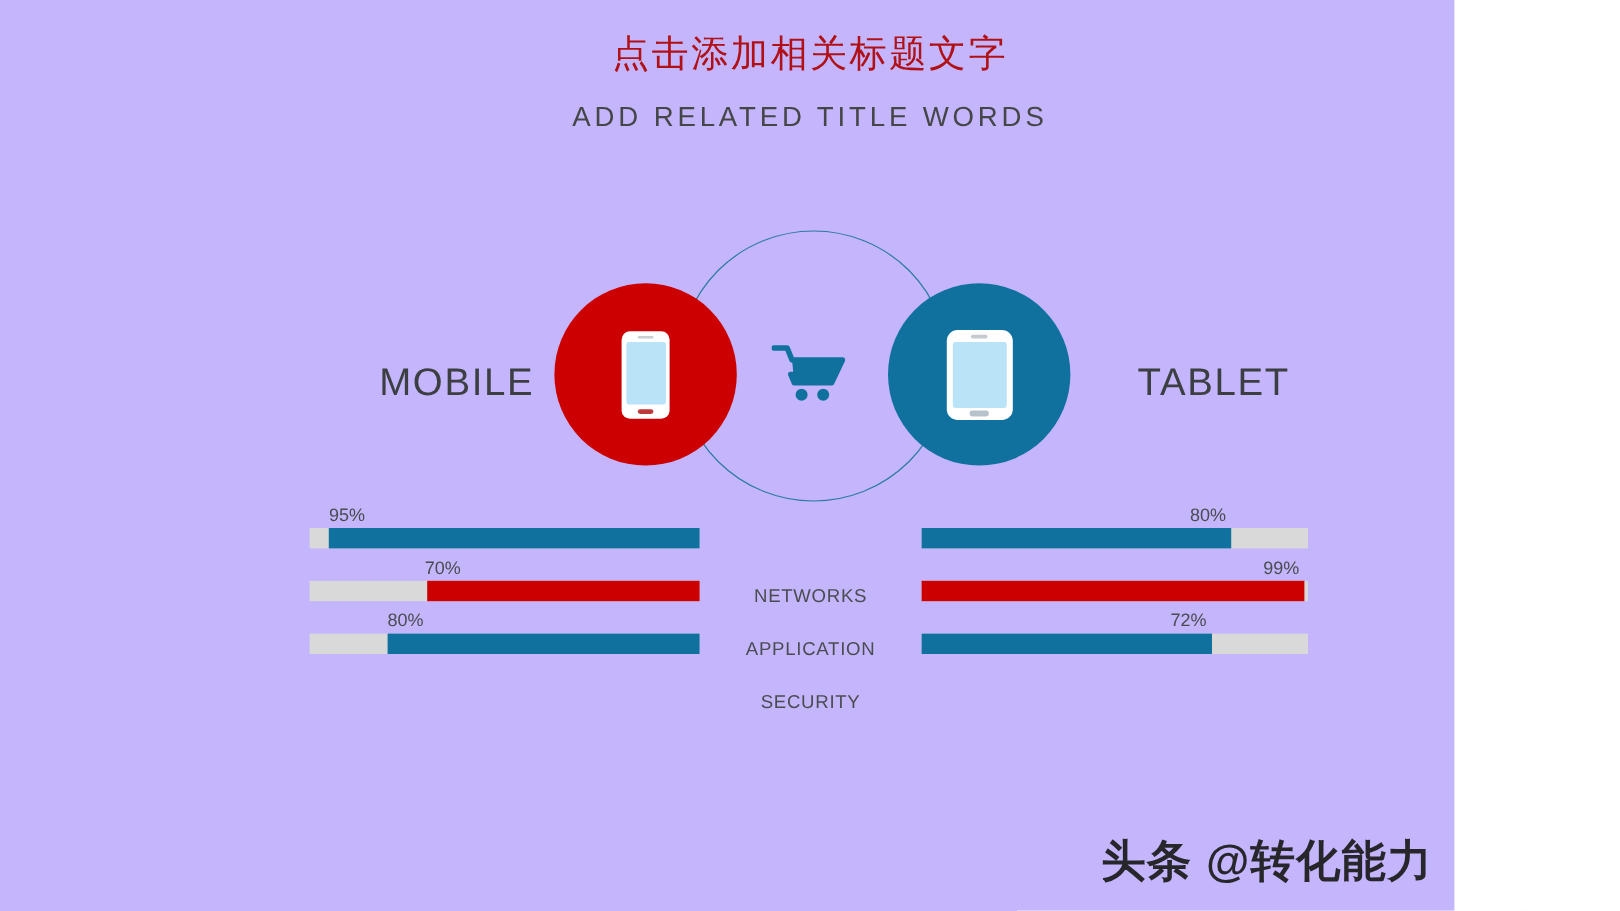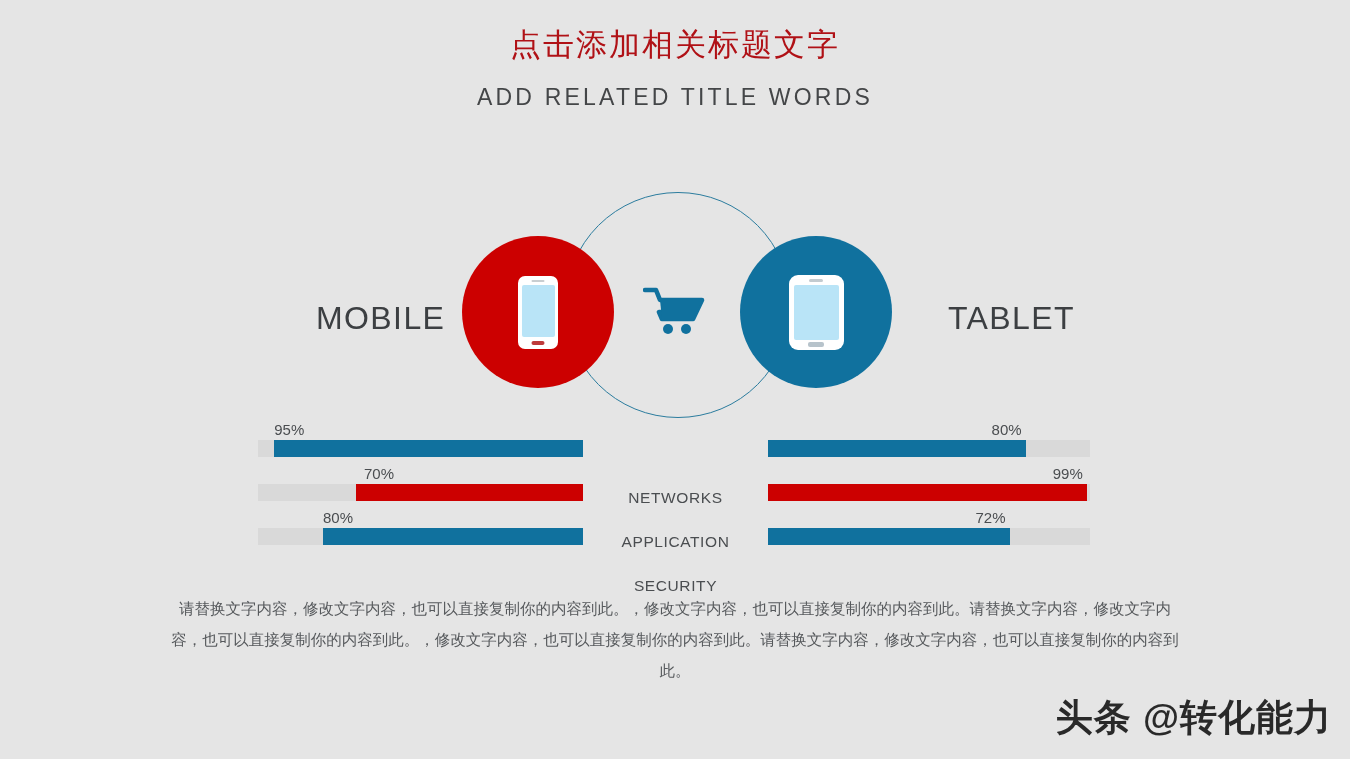--- a/index.html
+++ b/index.html
@@ -6,23 +6,23 @@
   * { box-sizing: border-box; margin: 0; padding: 0; }
   html, body {
     width: 1350px;
     height: 759px;
     background: #ffffff;
     font-family: "Liberation Sans", "DejaVu Sans", sans-serif;
     overflow: hidden;
   }
   .slide {
     position: relative;
-    width: 1350px;
+    width: 1212px;
     height: 759px;
-    background: #e5e5e5;
+    background: #c4b5fd;
   }
 
   
   .title-block {
     position: absolute;
     top: 26px;
     left: 0;
     width: 1350px;
     text-align: center;
   }
@@ -303,21 +303,21 @@
       <div class="center-label">NETWORKS</div>
       <div class="bar-track bar-right">
         <div class="bar-fill fill-left-anchor" id="f-r-0" style="width: 257.6px; background: rgb(16, 113, 158);"></div>
         <div class="bar-value" id="v-r-0" style="left: 223.6px; top: -19px;">80%</div>
       </div>
     </div>
 
     <div class="bar-row">
       <div class="bar-track bar-left">
         <div class="bar-fill fill-right-anchor" id="f-l-1" style="width: 227.5px; background: rgb(204, 0, 0);"></div>
-        <div class="bar-value" id="v-l-1" style="left: 106px; top: -19px;">70%</div>
+        <div class="bar-value" id="v-l-1" style="left: 96px; top: -19px;">70%</div>
       </div>
       <div class="center-label">APPLICATION</div>
       <div class="bar-track bar-right">
         <div class="bar-fill fill-left-anchor" id="f-r-1" style="width: 318.78px; background: rgb(204, 0, 0);"></div>
         <div class="bar-value" id="v-r-1" style="left: 284.78px; top: -19px;">99%</div>
       </div>
     </div>
 
     <div class="bar-row">
       <div class="bar-track bar-left">
@@ -326,17 +326,16 @@
       </div>
       <div class="center-label">SECURITY</div>
       <div class="bar-track bar-right">
         <div class="bar-fill fill-left-anchor" id="f-r-2" style="width: 241.5px; background: rgb(16, 113, 158);"></div>
         <div class="bar-value" id="v-r-2" style="left: 207.5px; top: -19px;">72%</div>
       </div>
     </div>
 
   </div>
 
-  <div class="body-text">请替换文字内容，修改文字内容，也可以直接复制你的内容到此。，修改文字内容，也可以直接复制你的内容到此。请替换文字内容，修改文字内容，也可以直接复制你的内容到此。，修改文字内容，也可以直接复制你的内容到此。请替换文字内容，修改文字内容，也可以直接复制你的内容到此。</div>
 
   <div class="watermark">头条 @转化能力</div>
 
 </div>
 
 </body></html>

